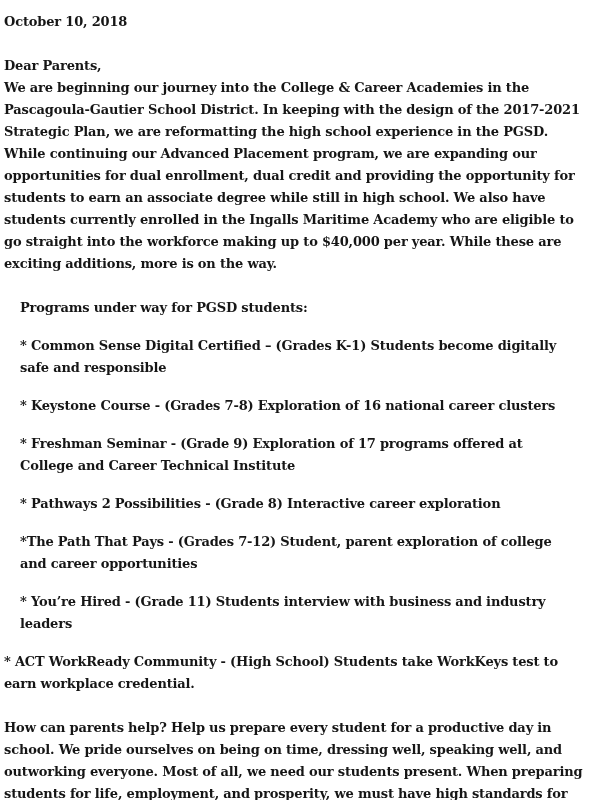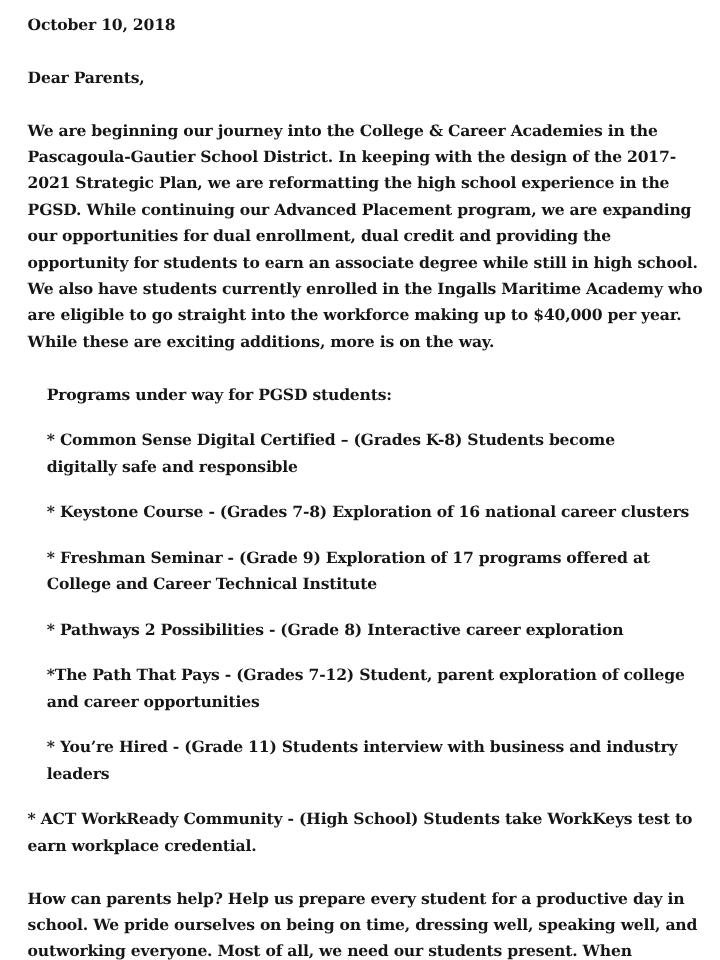--- a/index.html
+++ b/index.html
@@ -12,53 +12,53 @@
     height: 800px;
     overflow: hidden;
     font-family: "DejaVu Serif", "Liberation Serif", serif;
     color: #161616;
     -webkit-font-smoothing: antialiased;
   }
   #letter {
     box-sizing: border-box;
     width: 600px;
     height: 800px;
-    padding: 11px 9px 0 23px;
+    padding: 11px 9px 0 4px;
     background: #ffffff;
   }
   .block {
     font-size: 13.0px;
     line-height: 22px;
     letter-spacing: -0.16px;
     word-spacing: -0.1px;
     font-weight: 600;
     margin: 0;
     text-align: left;
   }
   .gap-date     { margin-bottom: 22px; }
-  .gap-salute   { margin-bottom: 22px; }
+  .gap-salute   { }
   .gap-para     { margin-bottom: 22px; }
   .gap-list     { margin-bottom: 22px; }
   .list-line    { margin: 16px; }
 </style>
 </head>
 <body>
 
 <div id="letter">
 
   <p class="block gap-date">October 10, 2018</p>
 
   <p class="block gap-salute">Dear Parents,</p>
 
   <p class="block gap-para">We are beginning our journey into the College &amp; Career Academies in the Pascagoula-Gautier School District. In keeping with the design of the 2017-2021 Strategic Plan, we are reformatting the high school experience in the PGSD. While continuing our Advanced Placement program, we are expanding our opportunities for dual enrollment, dual credit and providing the opportunity for students to earn an associate degree while still in high school. We also have students currently enrolled in the Ingalls Maritime Academy who are eligible to go straight into the workforce making up to $40,000 per year. While these are exciting additions, more is on the way.</p>
 
   <p class="block list-line">Programs under way for PGSD students:</p>
 
 
-  <p class="block list-line">* Common Sense Digital Certified – (Grades K-8) Students become digitally safe and responsible</p>
+  <p class="block list-line">* Common Sense Digital Certified – (Grades K-1) Students become digitally safe and responsible</p>
 
 
   <p class="block list-line">* Keystone Course - (Grades 7-8) Exploration of 16 national career clusters</p>
 
   <p class="block list-line">* Freshman Seminar - (Grade 9) Exploration of 17 programs offered at College and Career Technical Institute</p>
 
   <p class="block list-line">* Pathways 2 Possibilities - (Grade 8) Interactive career exploration</p>
 
   <p class="block list-line">*The Path That Pays - (Grades 7-12) Student, parent exploration of college and career opportunities</p>
 

